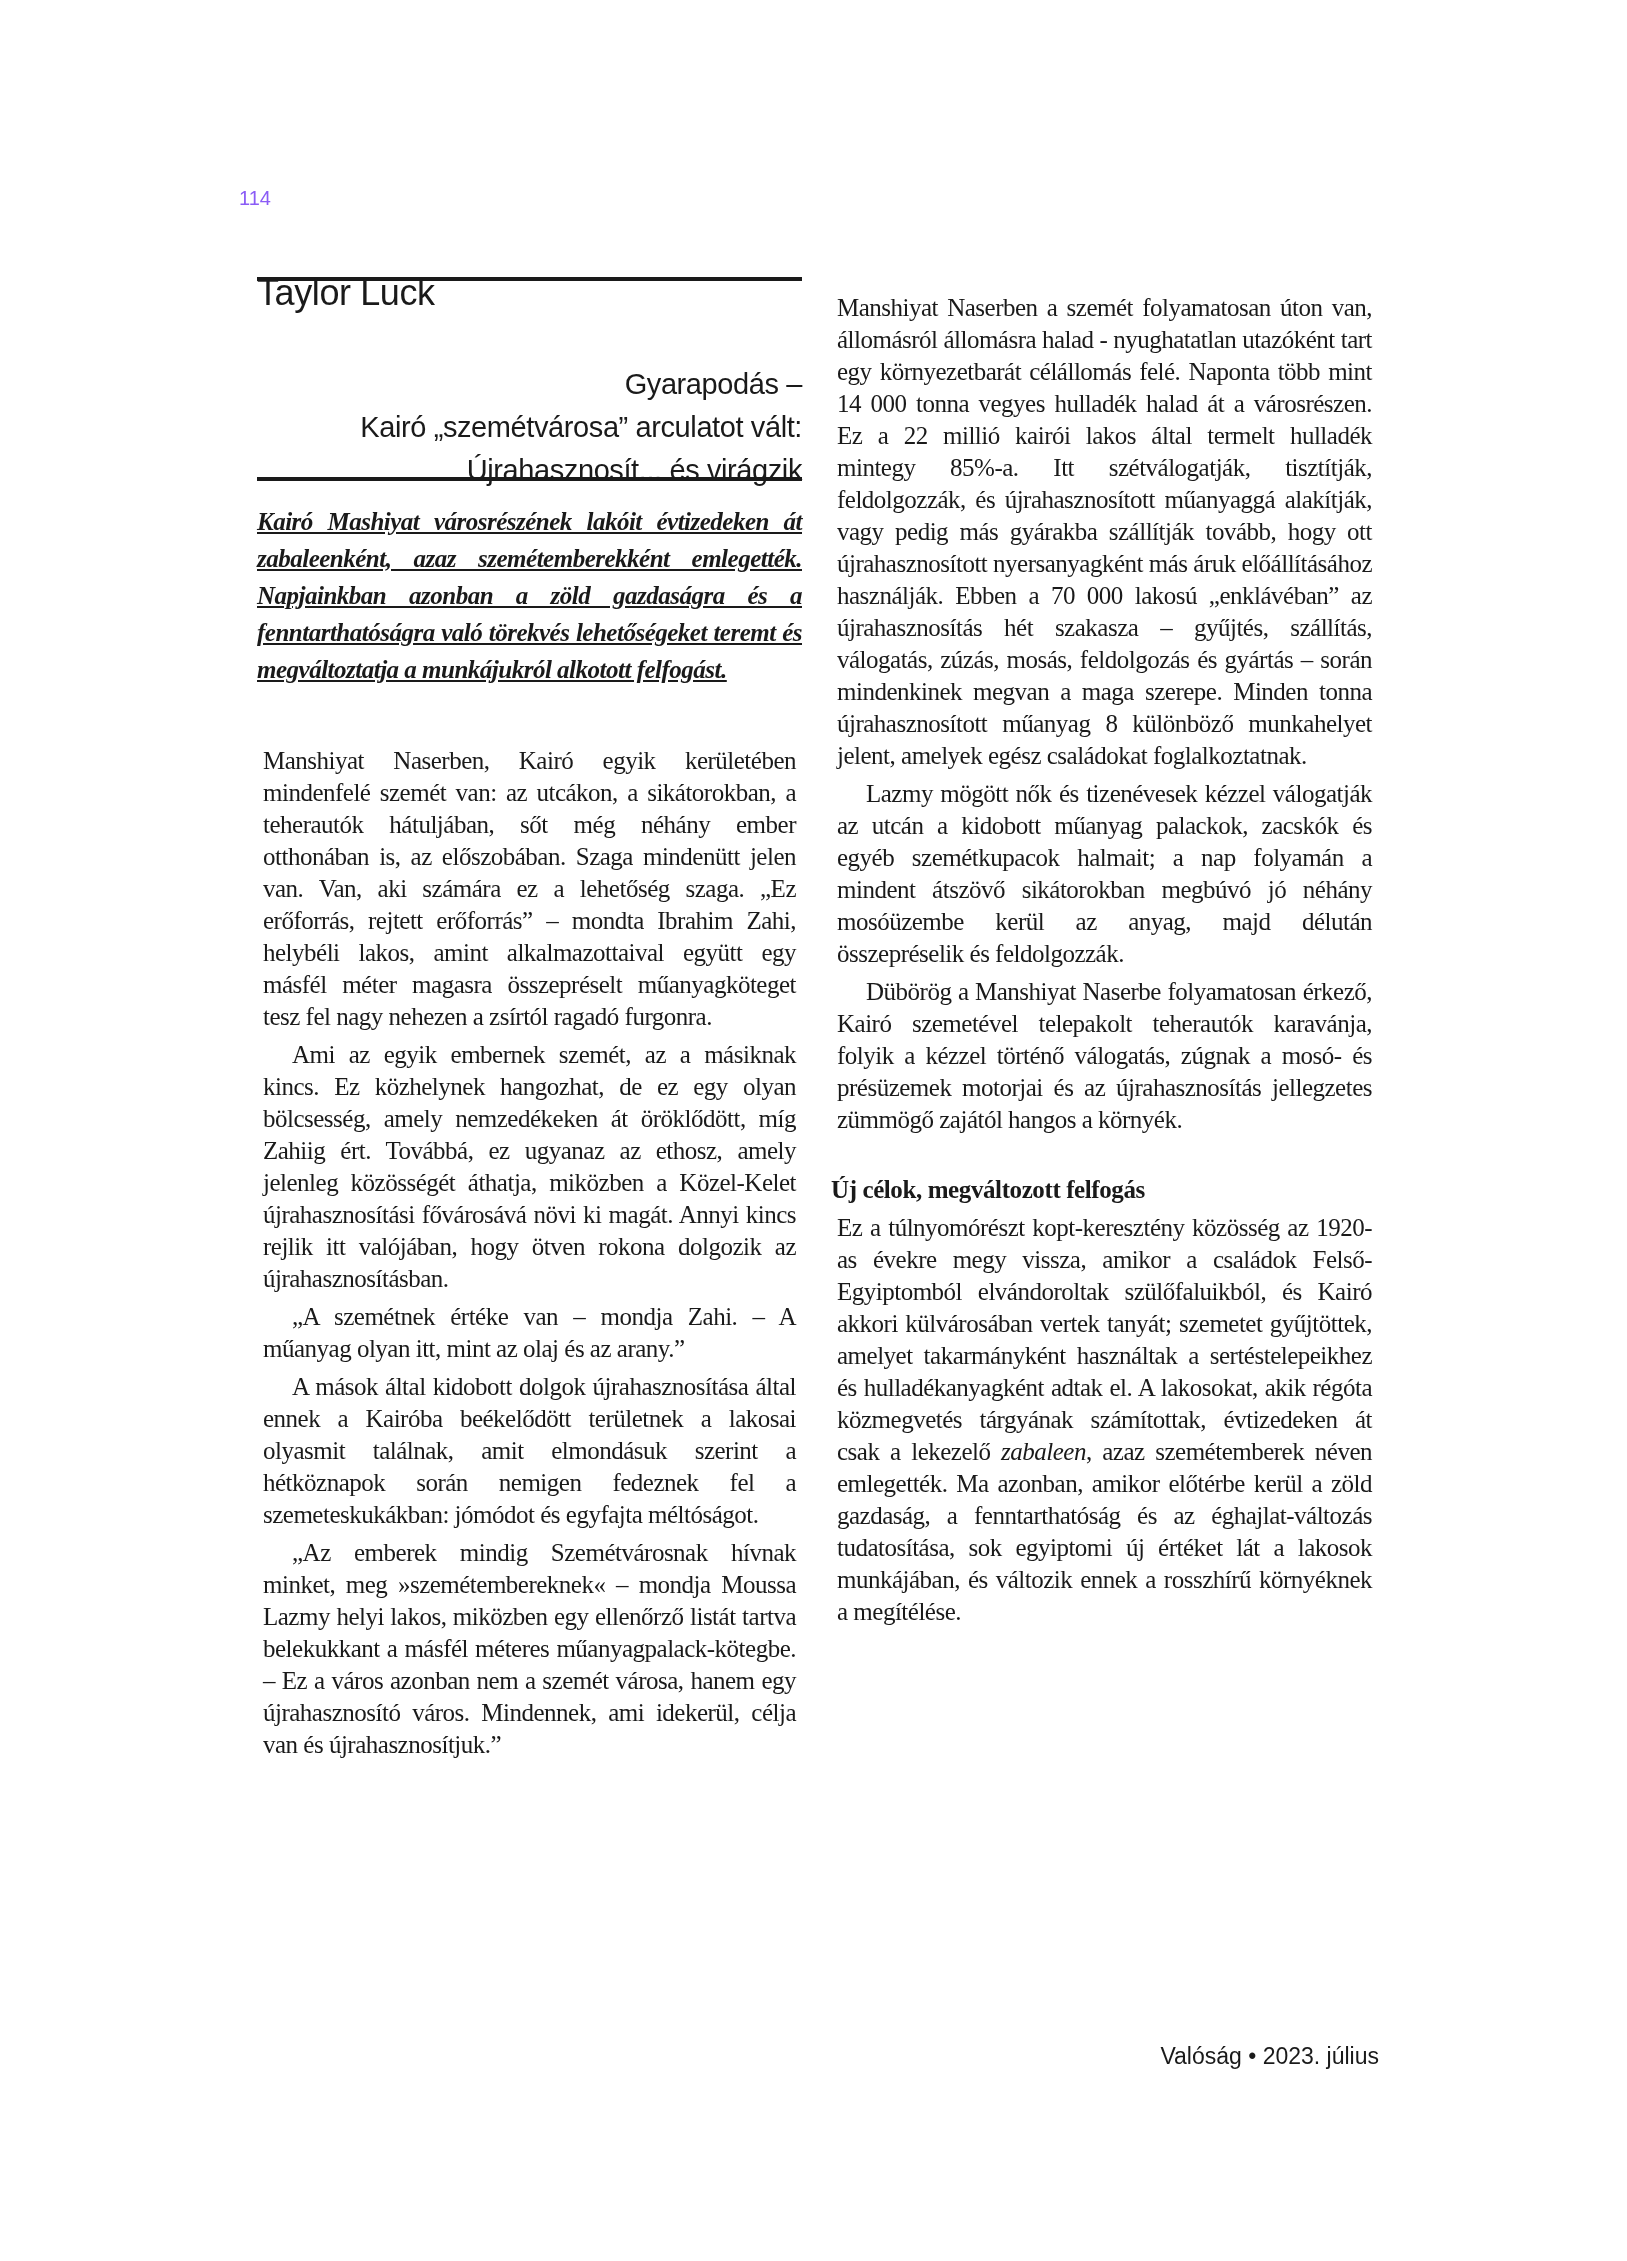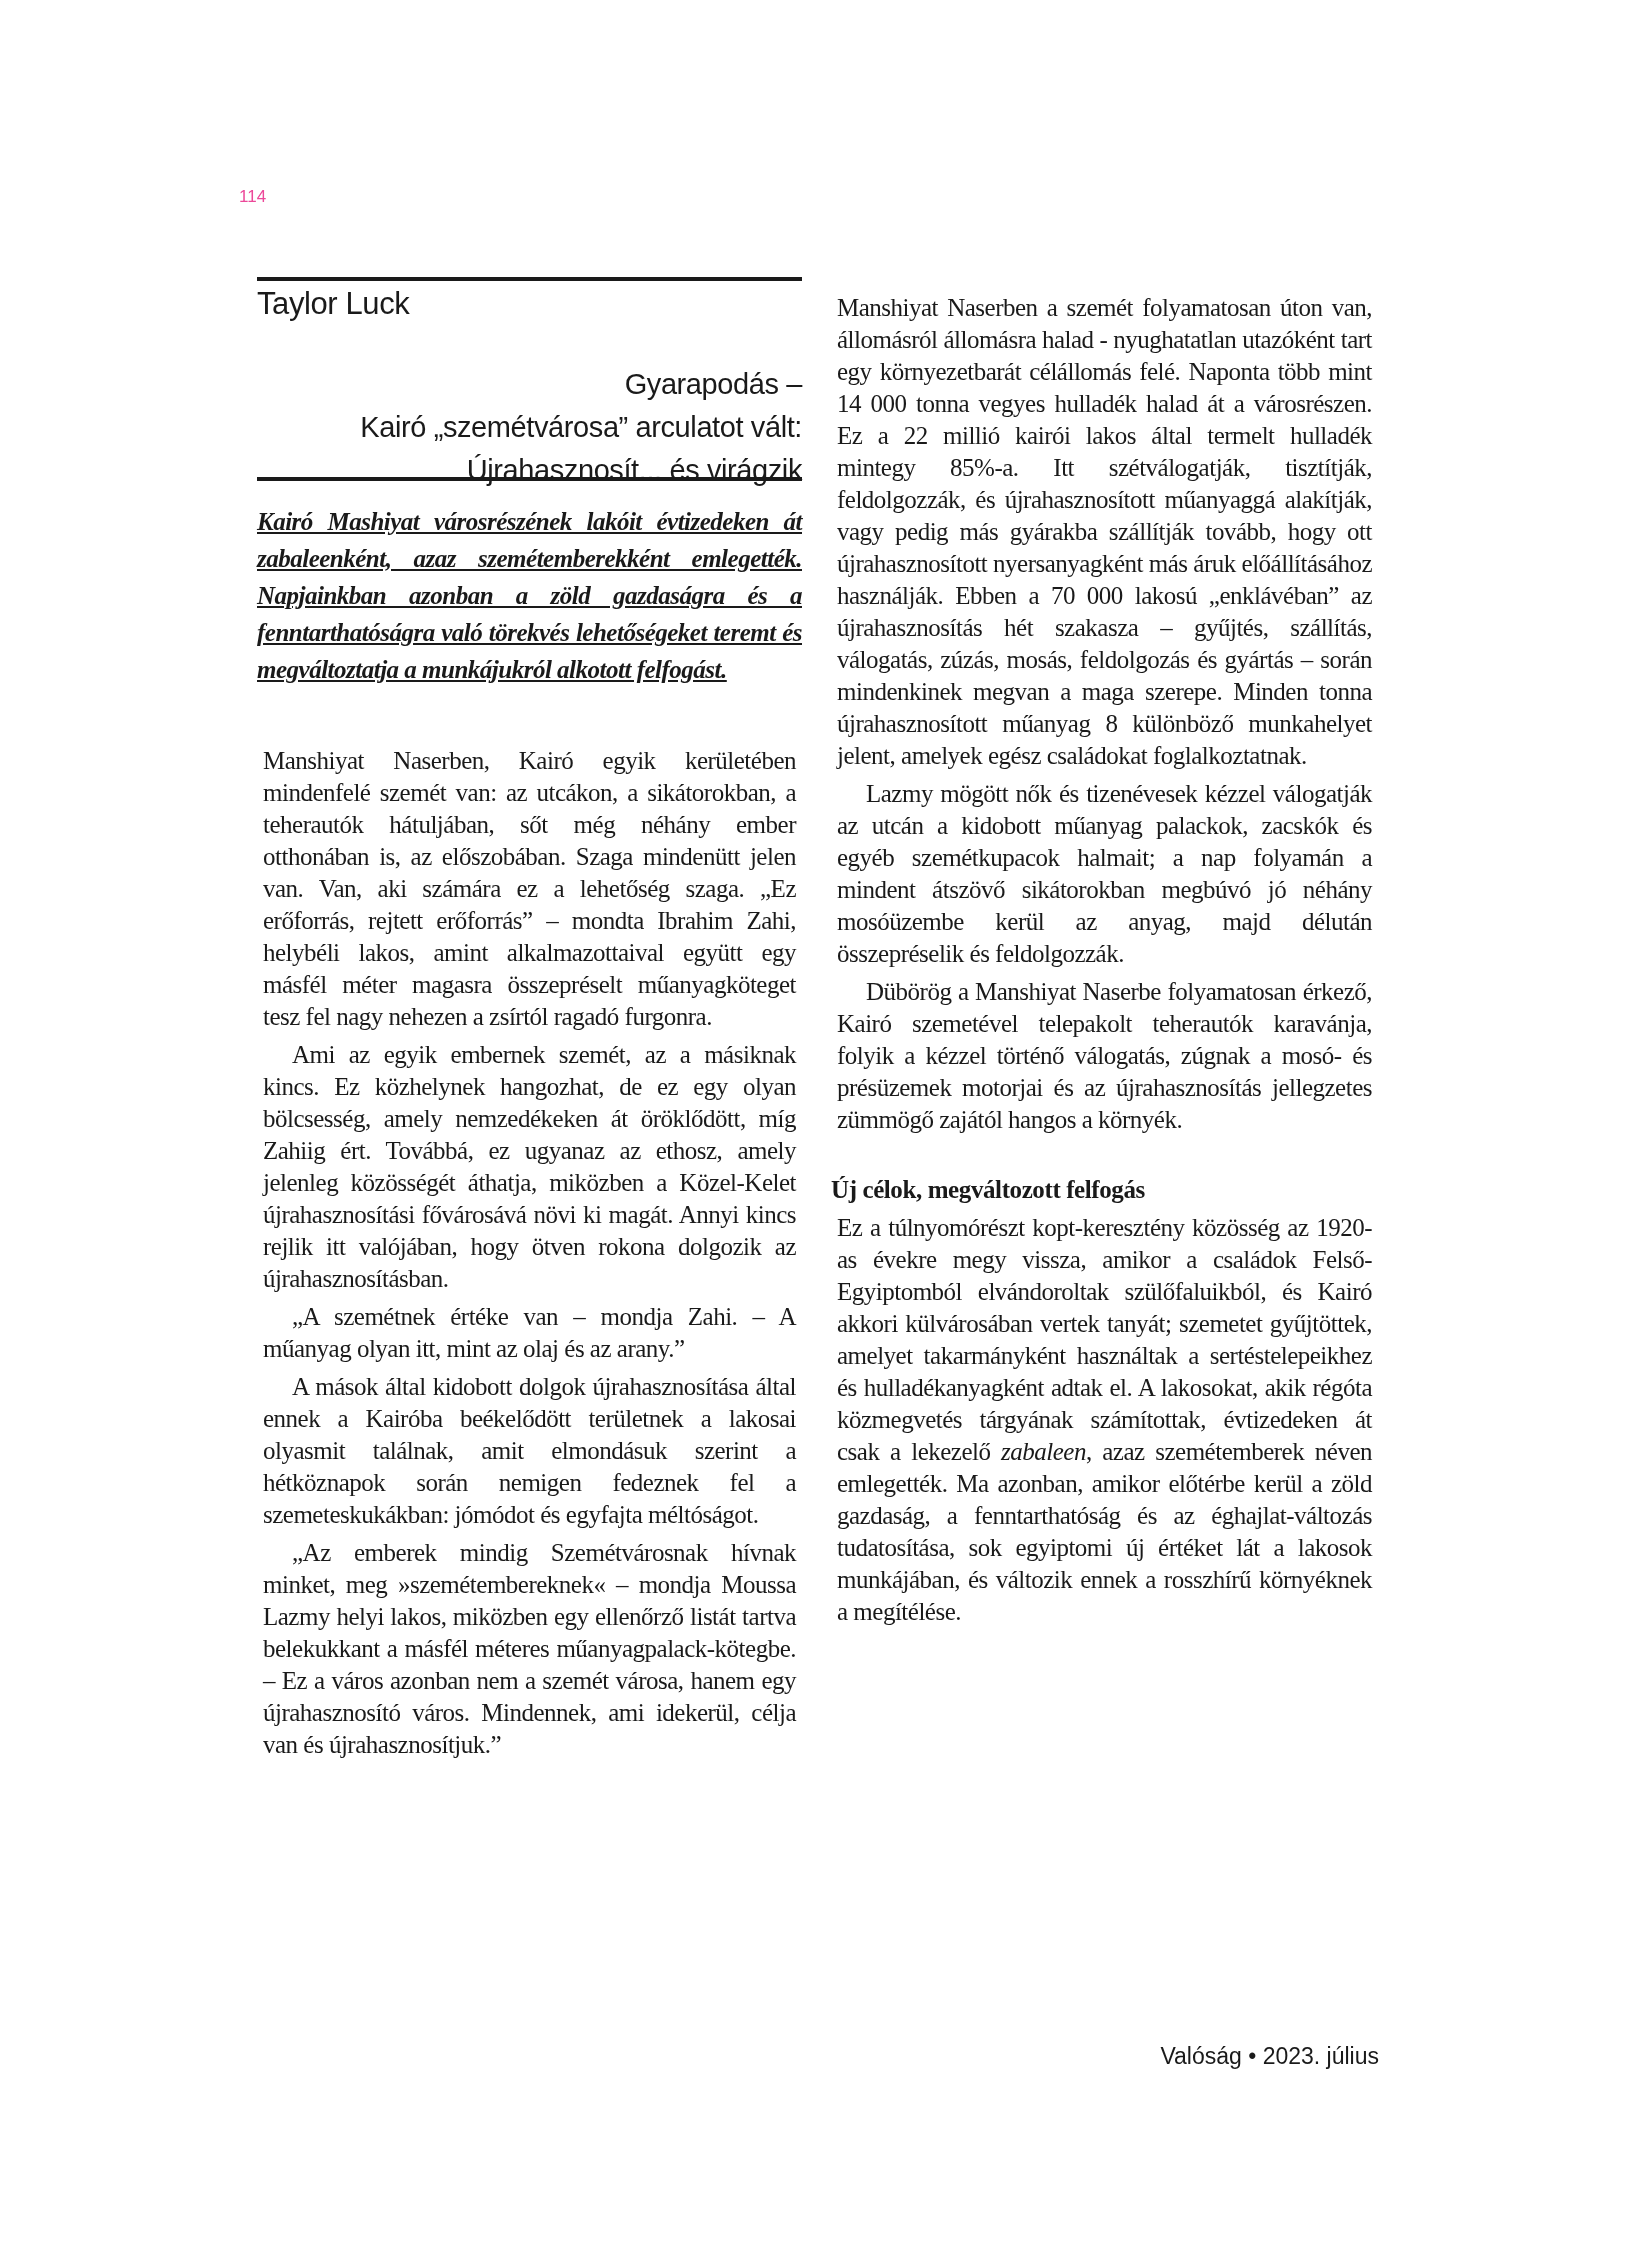--- a/index.html
+++ b/index.html
@@ -1,29 +1,29 @@
 <!DOCTYPE html>
 <html style="font-size:12.3px"><head>
 <meta charset="utf-8">
 <style>
   html, body { margin: 0; padding: 0; background: #ffffff; }
   body { width: 1628px; height: 2261px; position: relative; overflow: hidden; color: #1a1a1a; }
   .page-number {
     position: absolute; left: 239px; top: 187px;
-    font-family: "Liberation Sans", sans-serif; font-size: 17px; color: #ec4899;
+    font-family: "Liberation Sans", sans-serif; font-size: 20px; color: #8b5cf6;
   }
   .col { position: absolute; top: 0; }
   .col-left { left: 257px; width: 545px; }
   .col-right { left: 831px; width: 547px; }
   .rule { position: absolute; left: 0; width: 545px; height: 3.8px; background: #1a1a1a; }
   .rule-top { top: 277px; }
   .rule-bottom { top: 477px; }
   .author {
-    position: absolute; left: 0; top: 286px;
-    font-family: "Liberation Sans", sans-serif; font-size: 31px; letter-spacing: -0.4px;
+    position: absolute; left: 0; top: 272px;
+    font-family: "Liberation Sans", sans-serif; font-size: 36px; letter-spacing: -0.4px;
   }
   .title-block {
     position: absolute; right: 0; top: 360px; text-align: right;
     font-family: "Liberation Sans", sans-serif; font-size: 29px; line-height: 37px; letter-spacing: -0.4px;
   }
   .title-block div { white-space: nowrap; margin-top: 6px; }
   .lead {
     position: absolute; left: 0; top: 503px; width: 545px;
     font-family: "Liberation Serif", serif; font-style: italic; font-weight: bold;
     font-size: 25px; line-height: 37px; text-align: justify; letter-spacing: -0.5px; text-decoration: underline;

